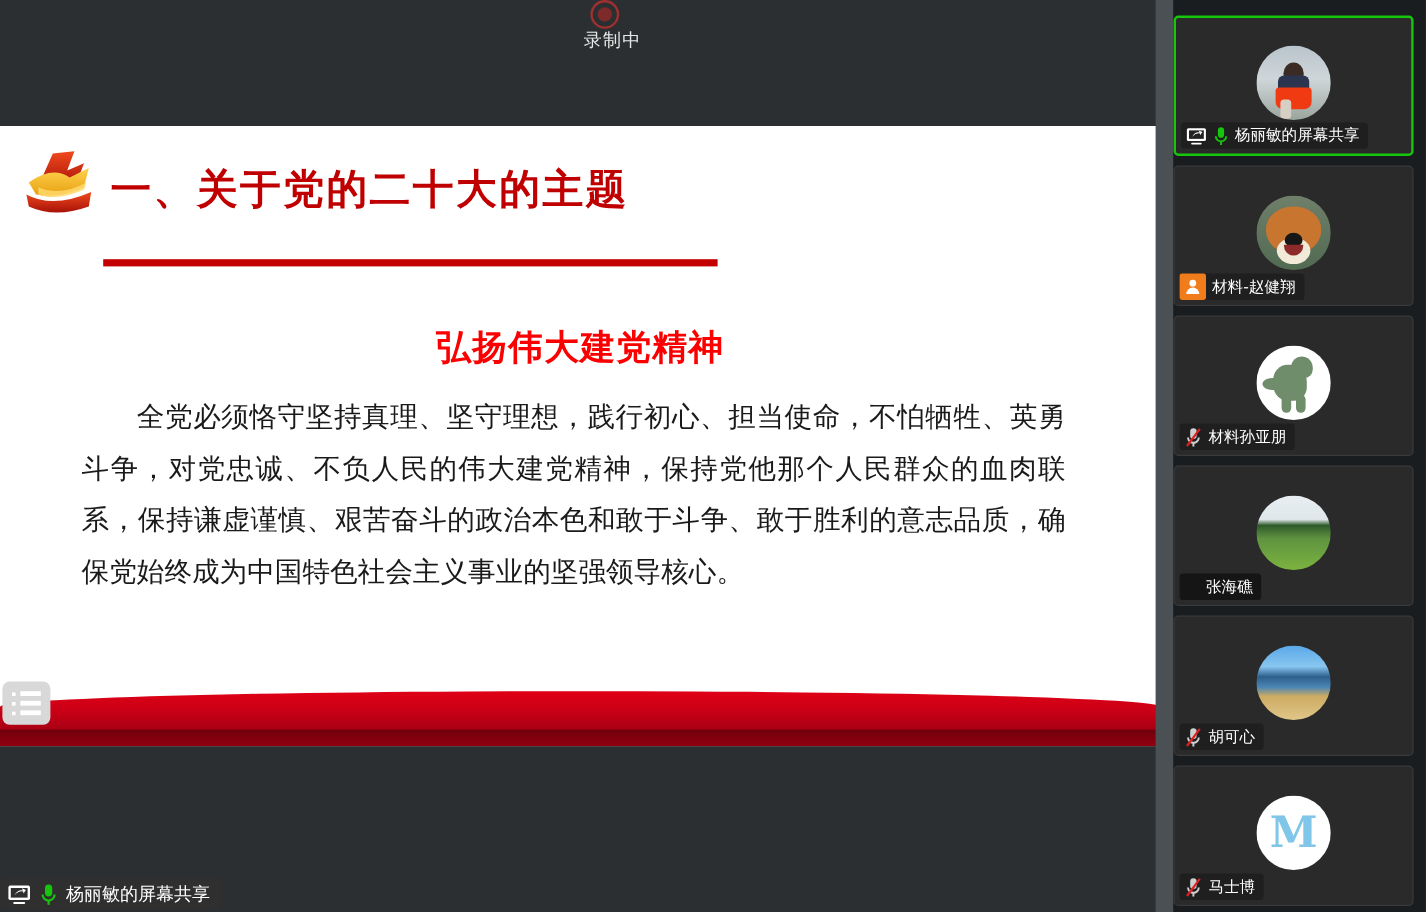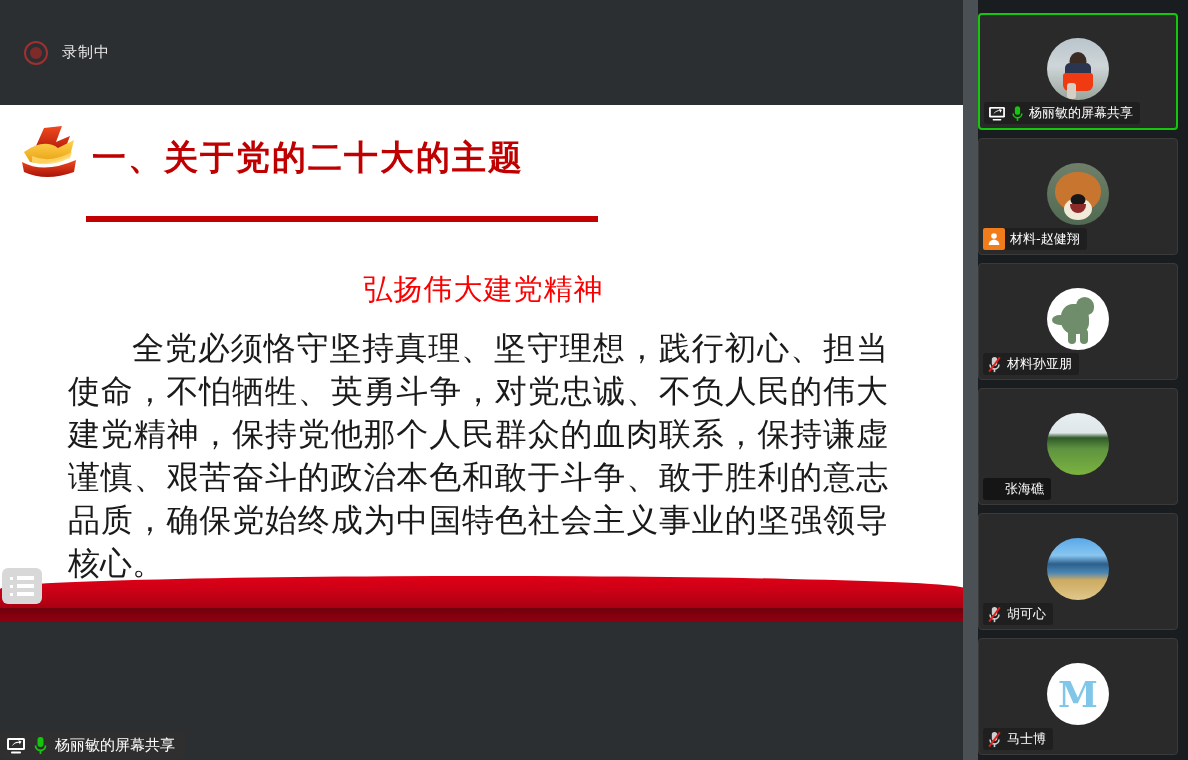--- a/index.html
+++ b/index.html
@@ -11,21 +11,21 @@
   }
   #app { position: relative; width: 1188px; height: 760px; background: #000; }
 
   
   .share-area {
     position: absolute; left: 0; top: 0; width: 967px; height: 760px;
     background: #2b2f31; overflow: hidden;
   }
   .rec-bar {
     position: absolute; left: 0; top: 0; width: 967px; height: 105px;
-    background: #2b2f31; display: flex; align-items: center; padding-left: 24px;
+    background: #2b2f31; display: flex; align-items: center; padding-left: 40px; flex-direction: column;
   }
   .rec-dot {
     width: 24px; height: 24px; border-radius: 50%;
     border: 2px solid #a03030; background: #2b2f31;
     display: flex; align-items: center; justify-content: center;
     flex: none;
   }
   .rec-dot i { width: 12px; height: 12px; border-radius: 50%; background: #7e2a2a; display:block; }
   .rec-label {
     color: #e8e8e8; font-size: 15px; margin-left: 14px; letter-spacing: 1px;
@@ -42,25 +42,25 @@
     position: absolute; left: 92px; top: 30px;
     font-size: 34px; font-weight: bold; color: #c00000;
     letter-spacing: 2px; white-space: nowrap;
   }
   .title-rule {
     position: absolute; left: 86px; top: 111px; width: 512px; height: 6px;
     background: #c20000;
   }
   .slide-sub {
     position: absolute; left: 0; top: 165px; width: 967px; text-align: center;
-    font-size: 29px; font-weight: normal; color: #fb0000; letter-spacing: 1px;
+    font-size: 29px; font-weight: bold; color: #fb0000; letter-spacing: 1px;
   }
   .slide-body {
     position: absolute; left: 68px; top: 222px; width: 820px;
-    font-size: 32px; color: #1a1a1a; line-height: 43px; text-indent: 2em;
+    font-size: 23px; color: #1a1a1a; line-height: 43px; text-indent: 2em;
     text-align: justify;
   }
   .ribbon {
     position: absolute; left: 0; bottom: 0; width: 967px; height: 46px;
     background: linear-gradient(180deg,#e00016 0%, #c90016 35%, #8d0010 100%);
     border-radius: 100% 100% 0 0 / 26px 26px 0 0;
   }
   .ribbon::after{
     content:""; position:absolute; left:0; bottom:0; width:100%; height:14px;
     background: linear-gradient(180deg, rgba(90,0,10,.75), rgba(150,0,15,.15));

